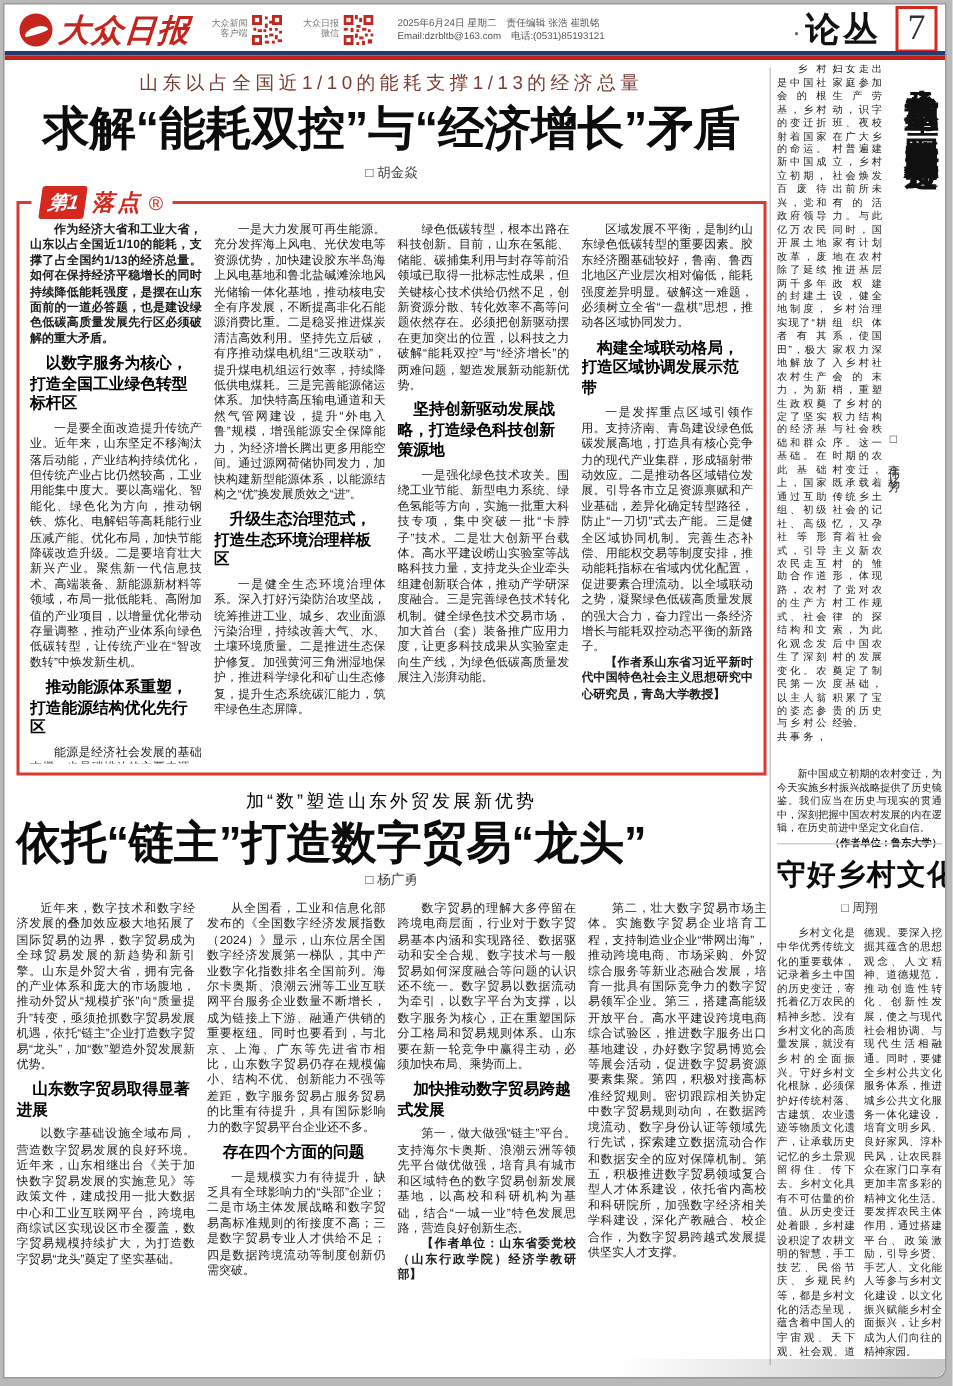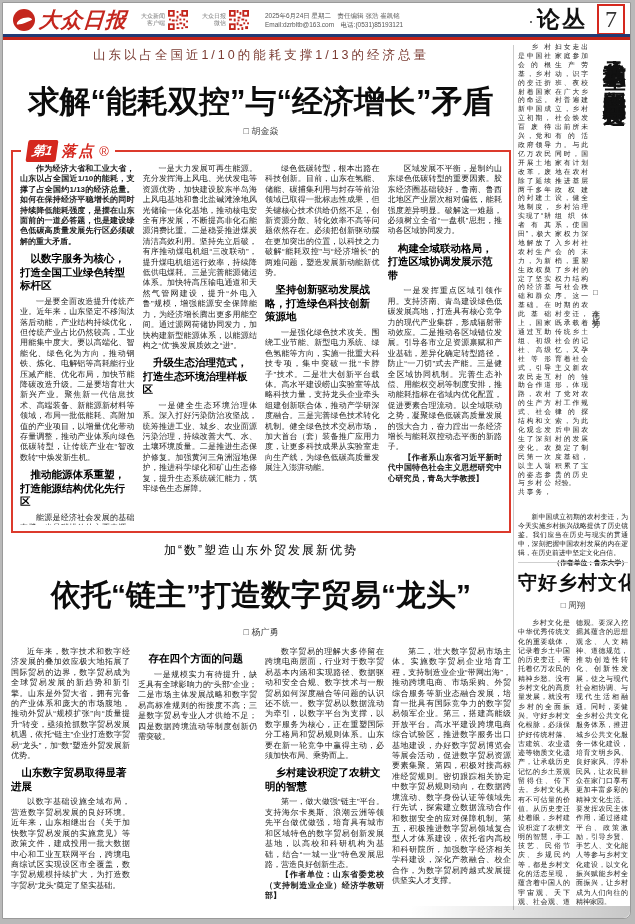--- a/index.html
+++ b/index.html
@@ -40,42 +40,42 @@
   .rule-red  { position:absolute; left:0; right:0; top:34px; height:3px; background:#c22319; }
 
   
   .main-region { position:absolute; left:8px; top:40px; width:500px; }
   .v-divider { position:absolute; left:510px; top:42px; bottom:8px; width:1px; background:#cccccc; }
   .right-region { position:absolute; left:515px; top:40px; width:110px; }
 
   
   .kicker { text-align:center; font-size:12.5px; color:#7a3b32; letter-spacing:3px; margin-top:4px; }
   .headline { text-align:center; font-size:31px; font-weight:900; color:#0c0c0c;
-    letter-spacing:0px; margin-top:20px; line-height:36px; white-space:nowrap; }
+    letter-spacing:0px; margin-top:4px; line-height:36px; white-space:nowrap; }
   .byline { text-align:center; font-size:9px; color:#444; margin-top:5px; }
   .redbox { position:relative; margin-top:12px; border:2px solid #dc3a2c;
     height:383px; padding:12px 7px 6px 7px; display:flex; gap:8px; }
   .badge { position:absolute; top:-12px; left:8px; background:#fff; padding:0 6px;
     display:flex; align-items:center; gap:4px; }
   .badge-num { background:#d5281e; color:#fff; font-weight:900; font-style:italic;
     font-size:13px; padding:2px 5px; border-radius:2px; transform:skewX(-8deg); }
   .badge-label { color:#d5281e; font-weight:900; font-style:italic; font-size:15px; letter-spacing:2px; }
   .badge-seal { color:#d5281e; font-size:13px; line-height:13px; }
   .ncol { flex:1 1 0; height:100%; overflow:hidden; font-size:8px; line-height:10.4px;
     text-align:justify; color:#1c1c1c; }
   .ncol p { margin:0; text-indent:2em; }
   .lead { font-weight:bold; }
   .sub { font-weight:bold; font-size:10.5px; line-height:13.5px; margin:5px 0 4px 0;
     text-indent:1em; color:#000; text-align:left; }
   .note { font-weight:bold; }
 
   
   .t-kicker { text-align:center; font-size:12px; color:#000000; letter-spacing:2px; margin-top:9px; }
-  .t-headline { text-align:center; font-size:30px; font-weight:900; color:#0c0c0c; margin-top:18px; line-height:35px; white-space:nowrap; }
-  .t-byline { text-align:center; font-size:9px; color:#444; margin-top:14px; }
+  .t-headline { font-size:30px; font-weight:900; color:#0c0c0c; margin-top:2px; line-height:35px; white-space:nowrap; }
+  .t-byline { text-align:center; font-size:9px; color:#444; margin-top:0; }
   .t-cols { display:flex; gap:8px; margin-top:8px; height:336px; }
 
   
   .r1 { height:513px; display:flex; }
   .r1-body { width:70px; column-count:2; column-gap:4px; font-size:6.8px; line-height:8.9px;
     text-align:justify; color:#222; height:465px; overflow:hidden; }
   .r1-body p { margin:0; text-indent:2em; }
   .r1-byline { width:12px; writing-mode:vertical-rl; font-size:8px; color:#333;
     padding-top:245px; letter-spacing:2px; }
   .r1-head { width:28px; margin-left:0px; writing-mode:vertical-rl; font-size:23px; font-weight:900;
@@ -230,28 +230,29 @@
       <div class="t-headline">依托“链主”打造数字贸易“龙头”</div>
       <div class="t-byline">□ 杨广勇</div>
 
       <div class="t-cols">
         <div class="ncol">
           <p>近年来，数字技术和数字经济发展的叠加效应极大地拓展了国际贸易的边界，数字贸易成为全球贸易发展的新趋势和新引擎。山东是外贸大省，拥有完备的产业体系和庞大的市场腹地，推动外贸从“规模扩张”向“质量提升”转变，亟须抢抓数字贸易发展机遇，依托“链主”企业打造数字贸易“龙头”，加“数”塑造外贸发展新优势。</p>
           <div class="sub">山东数字贸易取得显著进展</div>
           <p>以数字基础设施全域布局，营造数字贸易发展的良好环境。近年来，山东相继出台《关于加快数字贸易发展的实施意见》等政策文件，建成投用一批大数据中心和工业互联网平台，跨境电商综试区实现设区市全覆盖，数字贸易规模持续扩大，为打造数字贸易“龙头”奠定了坚实基础。</p>
         </div>
         <div class="ncol">
+          <p>从全国看，工业和信息化部发布的《全国数字经济发展指数（2024）》显示，山东位居全国数字经济发展第一梯队，其中产业数字化指数排名全国前列。海尔卡奥斯、浪潮云洲等工业互联网平台服务企业数量不断增长，成为链接上下游、融通产供销的重要枢纽。同时也要看到，与北京、上海、广东等先进省市相比，山东数字贸易仍存在规模偏小、结构不优、创新能力不强等差距，数字服务贸易占服务贸易的比重有待提升，具有国际影响力的数字贸易平台企业还不多。</p>
           <div class="sub">存在四个方面的问题</div>
           <p>一是规模实力有待提升，缺乏具有全球影响力的“头部”企业；二是市场主体发展战略和数字贸易高标准规则的衔接度不高；三是数字贸易专业人才供给不足；四是数据跨境流动等制度创新仍需突破。</p>
         </div>
         <div class="ncol">
           <p>数字贸易的理解大多停留在跨境电商层面，行业对于数字贸易基本内涵和实现路径、数据驱动和安全合规、数字技术与一般贸易如何深度融合等问题的认识还不统一。数字贸易以数据流动为牵引，以数字平台为支撑，以数字服务为核心，正在重塑国际分工格局和贸易规则体系。山东要在新一轮竞争中赢得主动，必须加快布局、乘势而上。</p>
-          <div class="sub">乡村建设积淀了农耕文明的智慧</div>
+          <div class="sub">加快推动数字贸易跨越式发展</div>
           <p>第一，做大做强“链主”平台。支持海尔卡奥斯、浪潮云洲等领先平台做优做强，培育具有城市和区域特色的数字贸易创新发展基地，以高校和科研机构为基础，结合“一城一业”特色发展思路，营造良好创新生态。</p>
-          <p class="note">【作者单位：山东省委党校（支持制造业企业）经济学教研部】</p>
+          <p class="note">【作者单位：山东省委党校（山东行政学院）经济学教研部】</p>
         </div>
         <div class="ncol">
           <p>第二，壮大数字贸易市场主体。实施数字贸易企业培育工程，支持制造业企业“带网出海”，推动跨境电商、市场采购、外贸综合服务等新业态融合发展，培育一批具有国际竞争力的数字贸易领军企业。第三，搭建高能级开放平台。高水平建设跨境电商综合试验区，推进数字服务出口基地建设，办好数字贸易博览会等展会活动，促进数字贸易资源要素集聚。第四，积极对接高标准经贸规则。密切跟踪相关协定中数字贸易规则动向，在数据跨境流动、数字身份认证等领域先行先试，探索建立数据流动合作和数据安全的应对保障机制。第五，积极推进数字贸易领域复合型人才体系建设，依托省内高校和科研院所，加强数字经济相关学科建设，深化产教融合、校企合作，为数字贸易跨越式发展提供坚实人才支撑。</p>
         </div>
       </div>
     </div>
   </div>
 
   <div class="right-region">
 

